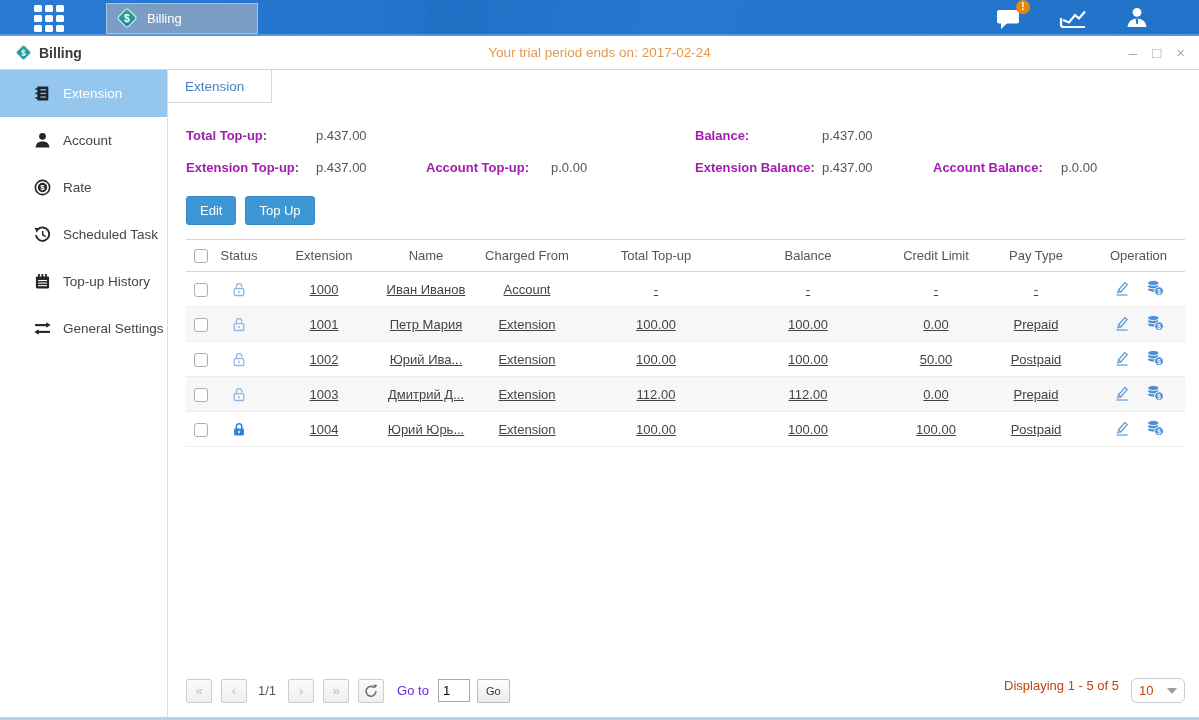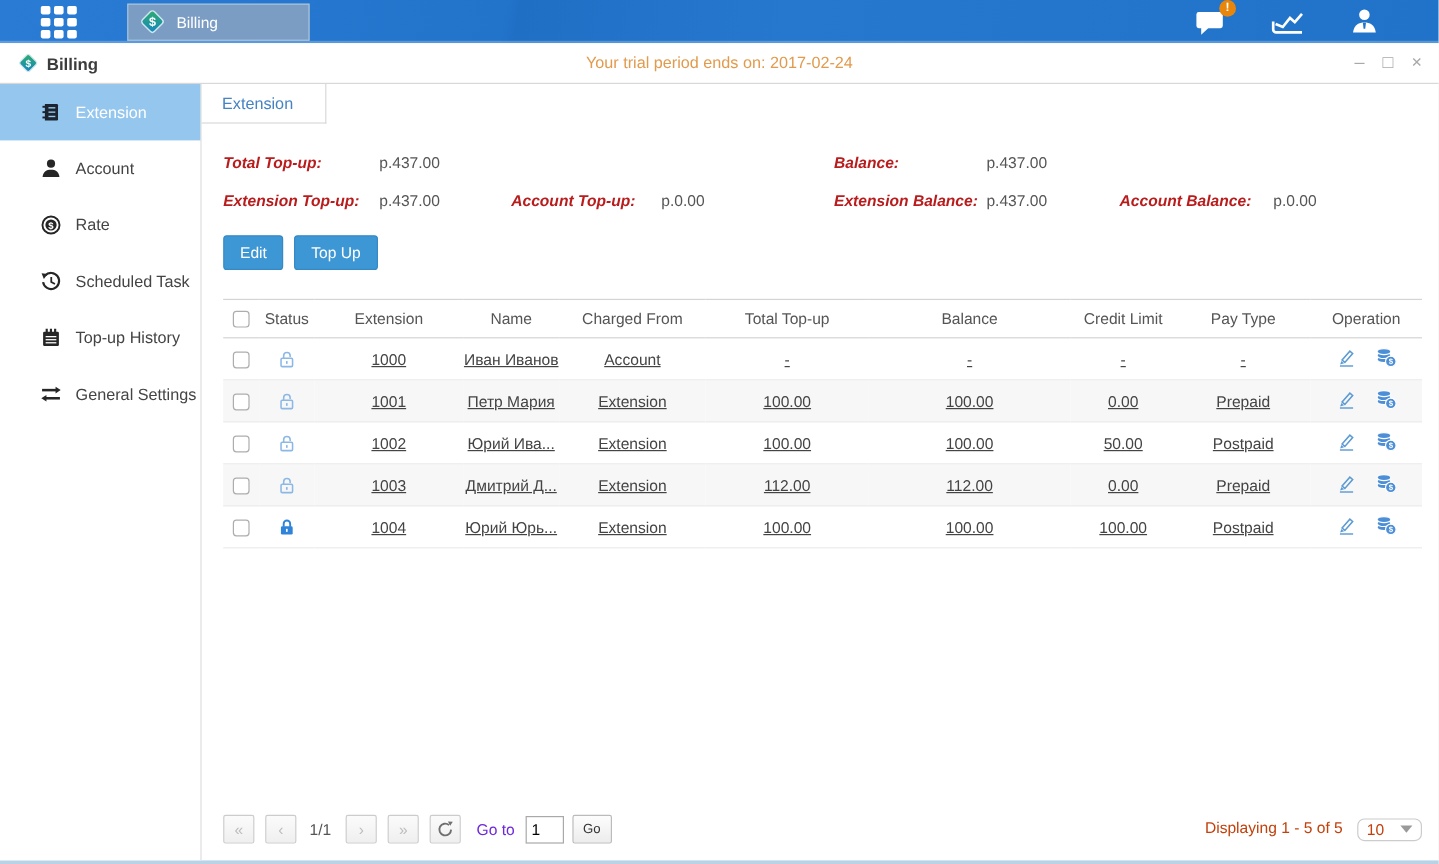--- a/index.html
+++ b/index.html
@@ -38,54 +38,54 @@
   .side-item.active { background:#94c6ee; color:#fff; }
 
   .main { flex:1; display:flex; flex-direction:column; min-width:0; }
   .tabstrip { height:33px; flex:0 0 33px; position:relative; }
   .tab-active { width:104px; height:33px; display:flex; align-items:center; padding-left:17px;
     color:#4583c2; font-size:13.5px; border-right:1px solid #d9d9d9; border-bottom:1px solid #d9d9d9; cursor:pointer; }
 
   
   .summary { margin:25px 14px 0 18px; display:grid; font-size:13px;
     grid-template-columns:130px 110px 125px 144px 127px 111px 128px auto; row-gap:17px; }
-  .summary .lbl { font-weight:bold; color:#b91c1c;font-style:italic; }
+  .summary .lbl { font-weight:bold; color:#a21caf; }
   .summary .val { color:#555; }
   .c1{grid-column:1} .c2{grid-column:2} .c3{grid-column:3} .c4{grid-column:4}
   .c5{grid-column:5} .c6{grid-column:6} .c7{grid-column:7} .c8{grid-column:8}
   .r1{grid-row:1} .r2{grid-row:2}
 
   
   .actions { margin:21px 14px 0 18px; display:flex; gap:9px; }
   .btn-primary { background:#3e97d5; border:1px solid #3589c4; color:#fff; font-size:13px;
     padding:0 13px; height:29px; border-radius:3px; cursor:pointer; font-family:inherit; }
 
   
-  table { margin:24px 14px 0 18px; border-collapse:collapse; table-layout:fixed; width:999px; font-size:13px; }
+  table { margin:14px 14px 0 18px; border-collapse:collapse; table-layout:fixed; width:999px; font-size:13px; }
   thead th { border-top:1px solid #d4d4d4; border-bottom:1px solid #d4d4d4; height:32px;
     font-weight:normal; color:#555; text-align:center; }
   tbody td { height:35px; border-bottom:1px solid #ececec; color:#444; text-align:center;text-decoration:underline; }
   tbody tr:nth-child(even) { background:#f7f7f7; }
   .cb { display:inline-block; width:14px; height:14px; border:1px solid #adadad; border-radius:3px; background:#fff; cursor:pointer; vertical-align:middle; }
   .op-icons { display:inline-flex; gap:16px; align-items:center; }
   .op-icons span { cursor:pointer; display:inline-flex; }
 
   .spacer { flex:1; }
 
   
   .footer { margin:0 14px 14px 18px; display:flex; align-items:center; font-size:13px; color:#555; }
   .pgbtn { width:26px; height:24px; border:1px solid #ccc; border-radius:2px; background:linear-gradient(#fbfbfb,#efefef);
     display:inline-flex; align-items:center; justify-content:center; color:#bdbdbd; font-size:13px; margin-right:9px; cursor:pointer; }
   .pg-label { margin:0 12px 0 2px; color:#555; }
   .goto-label { margin:0 9px 0 4px; color:#6d28d9; }
   .goto-input { width:32px; height:23px; border:1px solid #a9a9a9; font-size:13px; padding:2px 4px; font-family:inherit; }
   .go-btn { margin-left:7px; height:24px; padding:0 8px; border:1px solid #bbb; border-radius:2px;
     background:linear-gradient(#fdfdfd,#ececec); font-size:11px; color:#333; cursor:pointer; font-family:inherit;text-align:center; }
   .footer-right { margin-left:auto; display:flex; align-items:flex-start; gap:12px; color:#c2410c; }
-  .pagesize { width:54px; height:19px; border:1px solid #ccc; border-radius:6px; background:#fff;
+  .pagesize { width:54px; height:25px; border:1px solid #ccc; border-radius:6px; background:#fff;
     display:flex; align-items:center; justify-content:space-between; padding:0 7px; cursor:pointer; }
   .caret { width:0; height:0; border-left:5px solid transparent; border-right:5px solid transparent; border-top:6px solid #9a9a9a; }
 </style>
 </head>
 <body>
 
 <div class="app">
 
   <div class="topbar">
     <div class="grid-icon">

